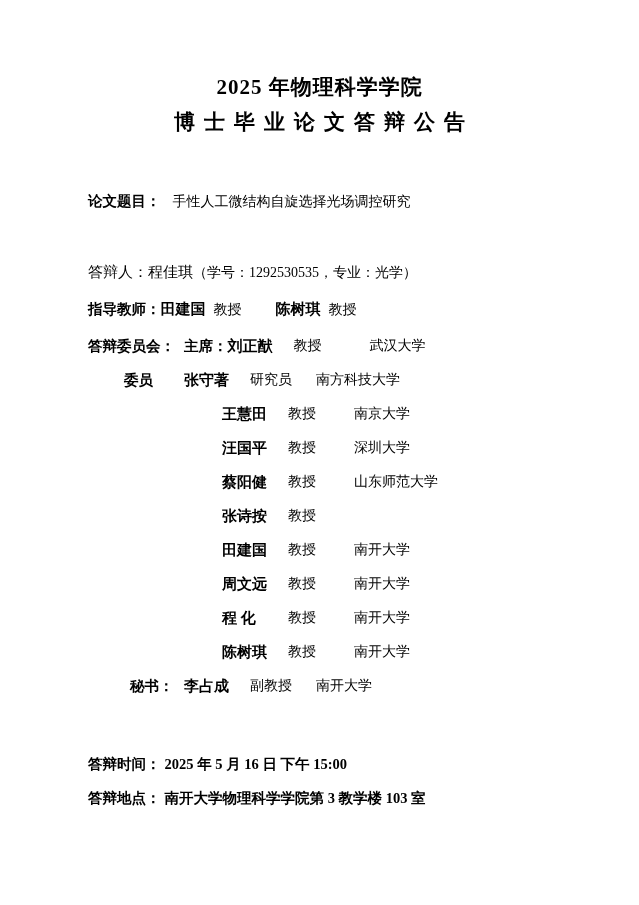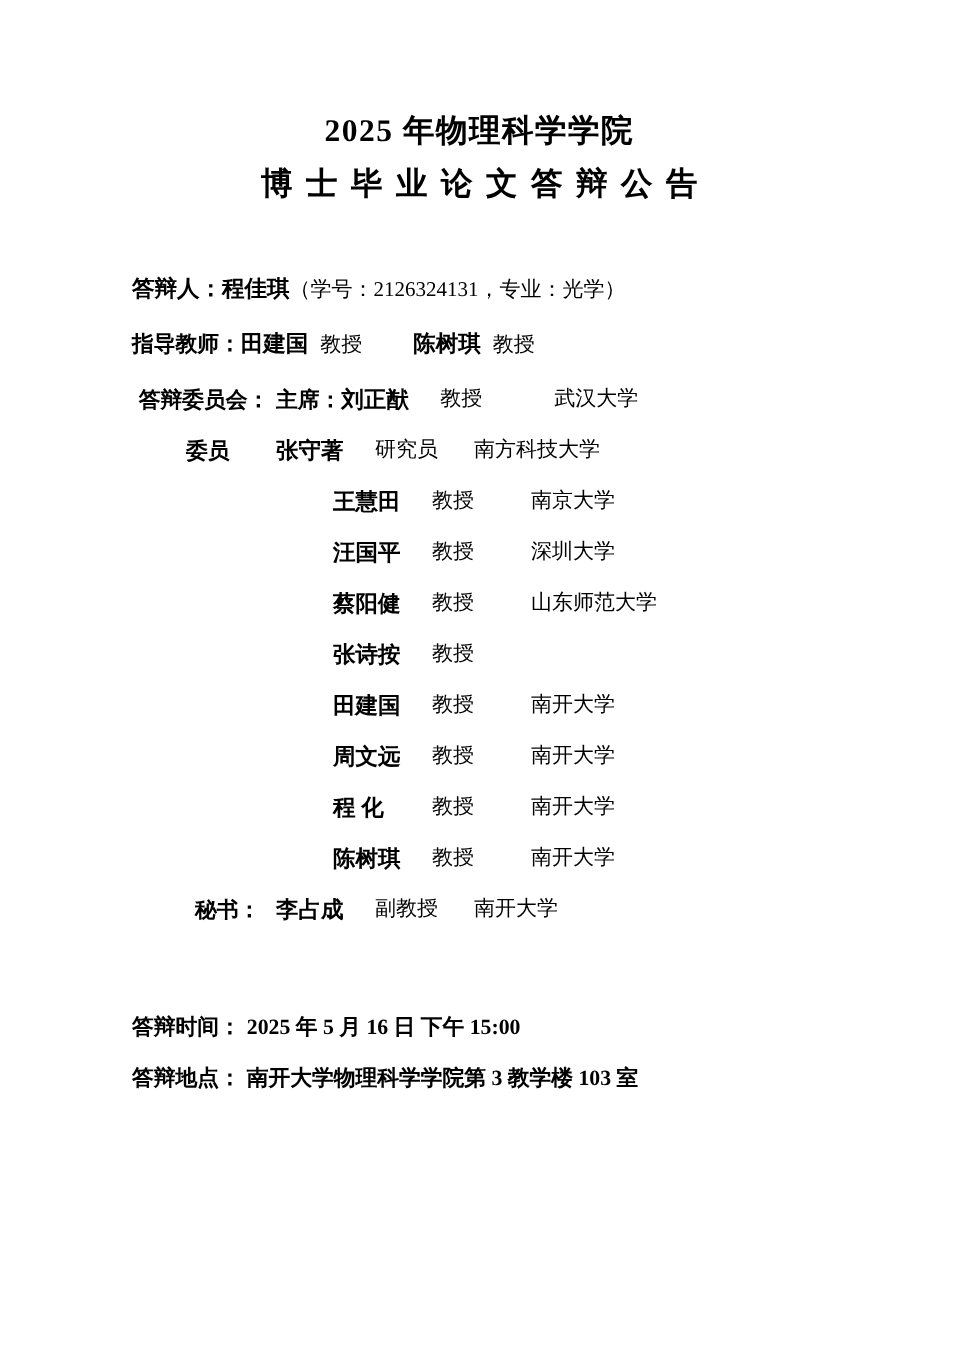--- a/index.html
+++ b/index.html
@@ -53,21 +53,21 @@
     white-space: nowrap;
   }
   .thesis-title {
     font-size: 14px;
     margin-left: 12px;
   }
   .person-block {
     margin-top: 36px;
   }
   .name-bold {
-    font-weight: bold;
+    font-weight: normal;
     font-size: 15px;
     white-space: nowrap;
   }
   .normal {
     font-size: 14px;
     white-space: nowrap;
   }
   .advisor-row {
     margin-top: 2px;
   }
@@ -88,21 +88,21 @@
   }
   .cm-row {
     display: flex;
     line-height: 34px;
   }
   .cm-lead {
     width: 96px;
     flex: none;
     font-weight: bold;
     font-size: 14.5px;
-    text-align: center;
+    text-align: left;
     white-space: nowrap;
   }
   .cm-role {
     font-weight: bold;
     font-size: 14.5px;
     white-space: nowrap;
   }
   .cm-name {
     width: 66px;
     flex: none;
@@ -154,25 +154,29 @@
 </head>
 <body>
 
 <div class="page">
 
   <div class="title-block">
     <div class="title-line1">2025 年物理科学学院</div>
     <div class="title-line2">博士毕业论文答辩公告</div>
   </div>
 
+  <div class="thesis-block row">
+    <span class="label-bold">论文题目：</span>
+    <span class="thesis-title">手性人工微结构自旋选择光场调控研究</span>
+  </div>
 
   <div class="person-block row">
     <span class="name-bold">答辩人：</span>
     <span class="name-bold">程佳琪</span>
-    <span class="normal">（学号：2126324131，专业：光学）</span>
+    <span class="normal">（学号：1292530535，专业：光学）</span>
   </div>
 
   <div class="advisor-row row">
     <span class="label-bold">指导教师：</span>
     <span class="adv-name">田建国</span>
     <span class="adv-rank">教授</span>
     <span class="adv-gap"></span>
     <span class="adv-name">陈树琪</span>
     <span class="adv-rank">教授</span>
   </div>

